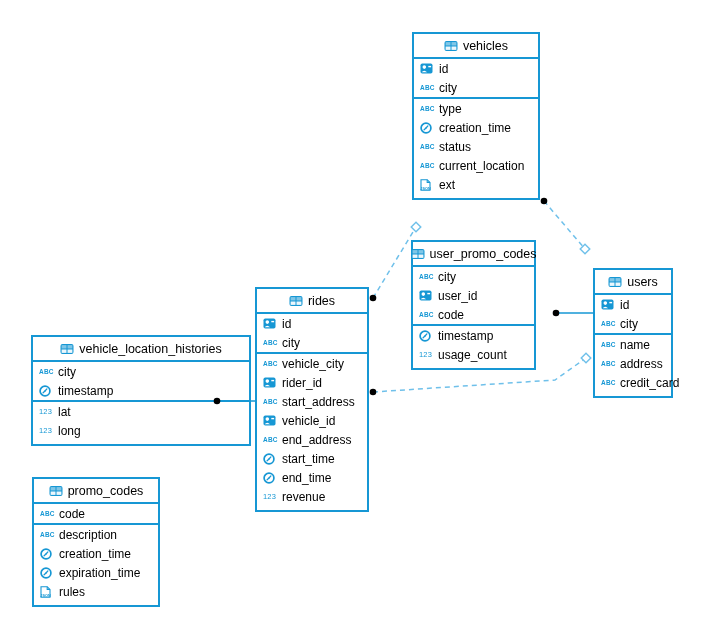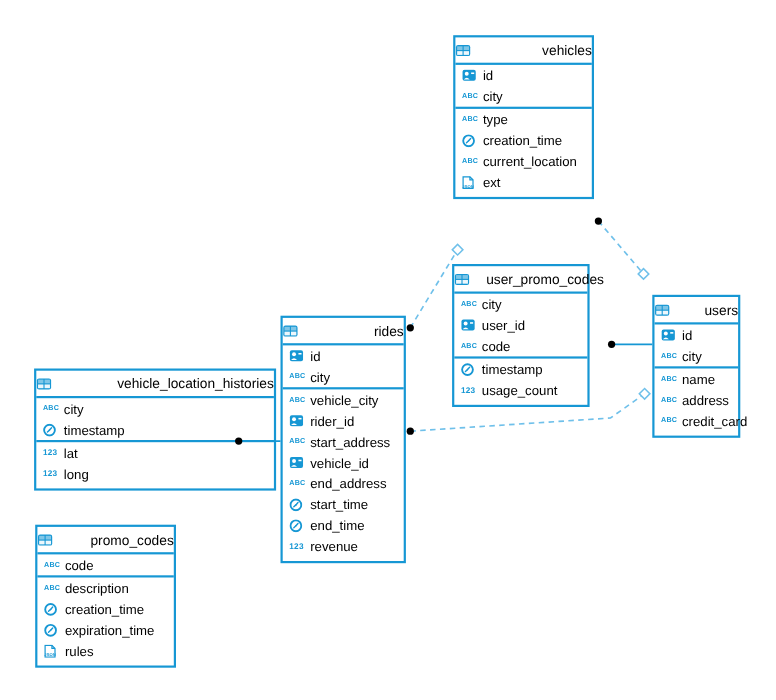--- a/index.html
+++ b/index.html
@@ -13,35 +13,35 @@
     position:relative;width:705px;height:636px;background:#ffffff;
     font-family:"Liberation Sans","DejaVu Sans",sans-serif;color:var(--txt);
     overflow:hidden;
   }
   .tbl{
     position:absolute;background:#fff;border:2px solid var(--accent);
     box-sizing:border-box;padding-bottom:4px;z-index:2;
   }
   .hdr{
     height:23px;border-bottom:2px solid var(--accent);
-    display:flex;align-items:center;justify-content:space-between;gap:15px;
+    display:flex;align-items:center;justify-content:center;gap:5px;
     font-size:12.5px;
   }
   .sec-div{height:0;border-top:2px solid var(--accent);}
   .row{
     height:19px;display:flex;align-items:center;padding-left:6px;
     font-size:12px;white-space:nowrap;
   }
   .row.pk .nm{font-weight:400;}
   .ic{
     width:17px;margin-right:2px;display:flex;align-items:center;
     color:var(--accent);flex:0 0 17px;
   }
   .abc{font-size:6.5px;font-weight:700;letter-spacing:.2px;color:var(--accent);}
-  .n123{font-size:7.5px;font-weight:700;letter-spacing:.2px;color:var(--accent);text-align:center;}
+  .n123{font-size:7.5px;font-weight:400;letter-spacing:.2px;color:var(--accent);text-align:center;}
   .icsvg{display:block;}
   #rel-svg{position:absolute;left:0;top:0;z-index:3;pointer-events:none;}
   .hdr .ic{width:auto;margin-right:0;flex:0 0 auto;}
 </style>
 </head>
 <body>
 
 <svg width="0" height="0" style="position:absolute" aria-hidden="true">
   <defs>
     <symbol id="ic-table" viewBox="0 0 14 12" width="14" height="12">
@@ -101,20 +101,24 @@
     <div class="row">
       <span class="ic">
           <svg class="icsvg" width="12" height="12">
             <use href="#ic-time"></use>
           </svg>
         </span>
       <span class="nm">creation_time</span>
     </div>
     <div class="row">
       <span class="ic abc">ABC</span>
+      <span class="nm">status</span>
+    </div>
+    <div class="row">
+      <span class="ic abc">ABC</span>
       <span class="nm">current_location</span>
     </div>
     <div class="row">
       <span class="ic">
           <svg class="icsvg" width="11" height="12">
             <use href="#ic-json"></use>
           </svg>
         </span>
       <span class="nm">ext</span>
     </div>

